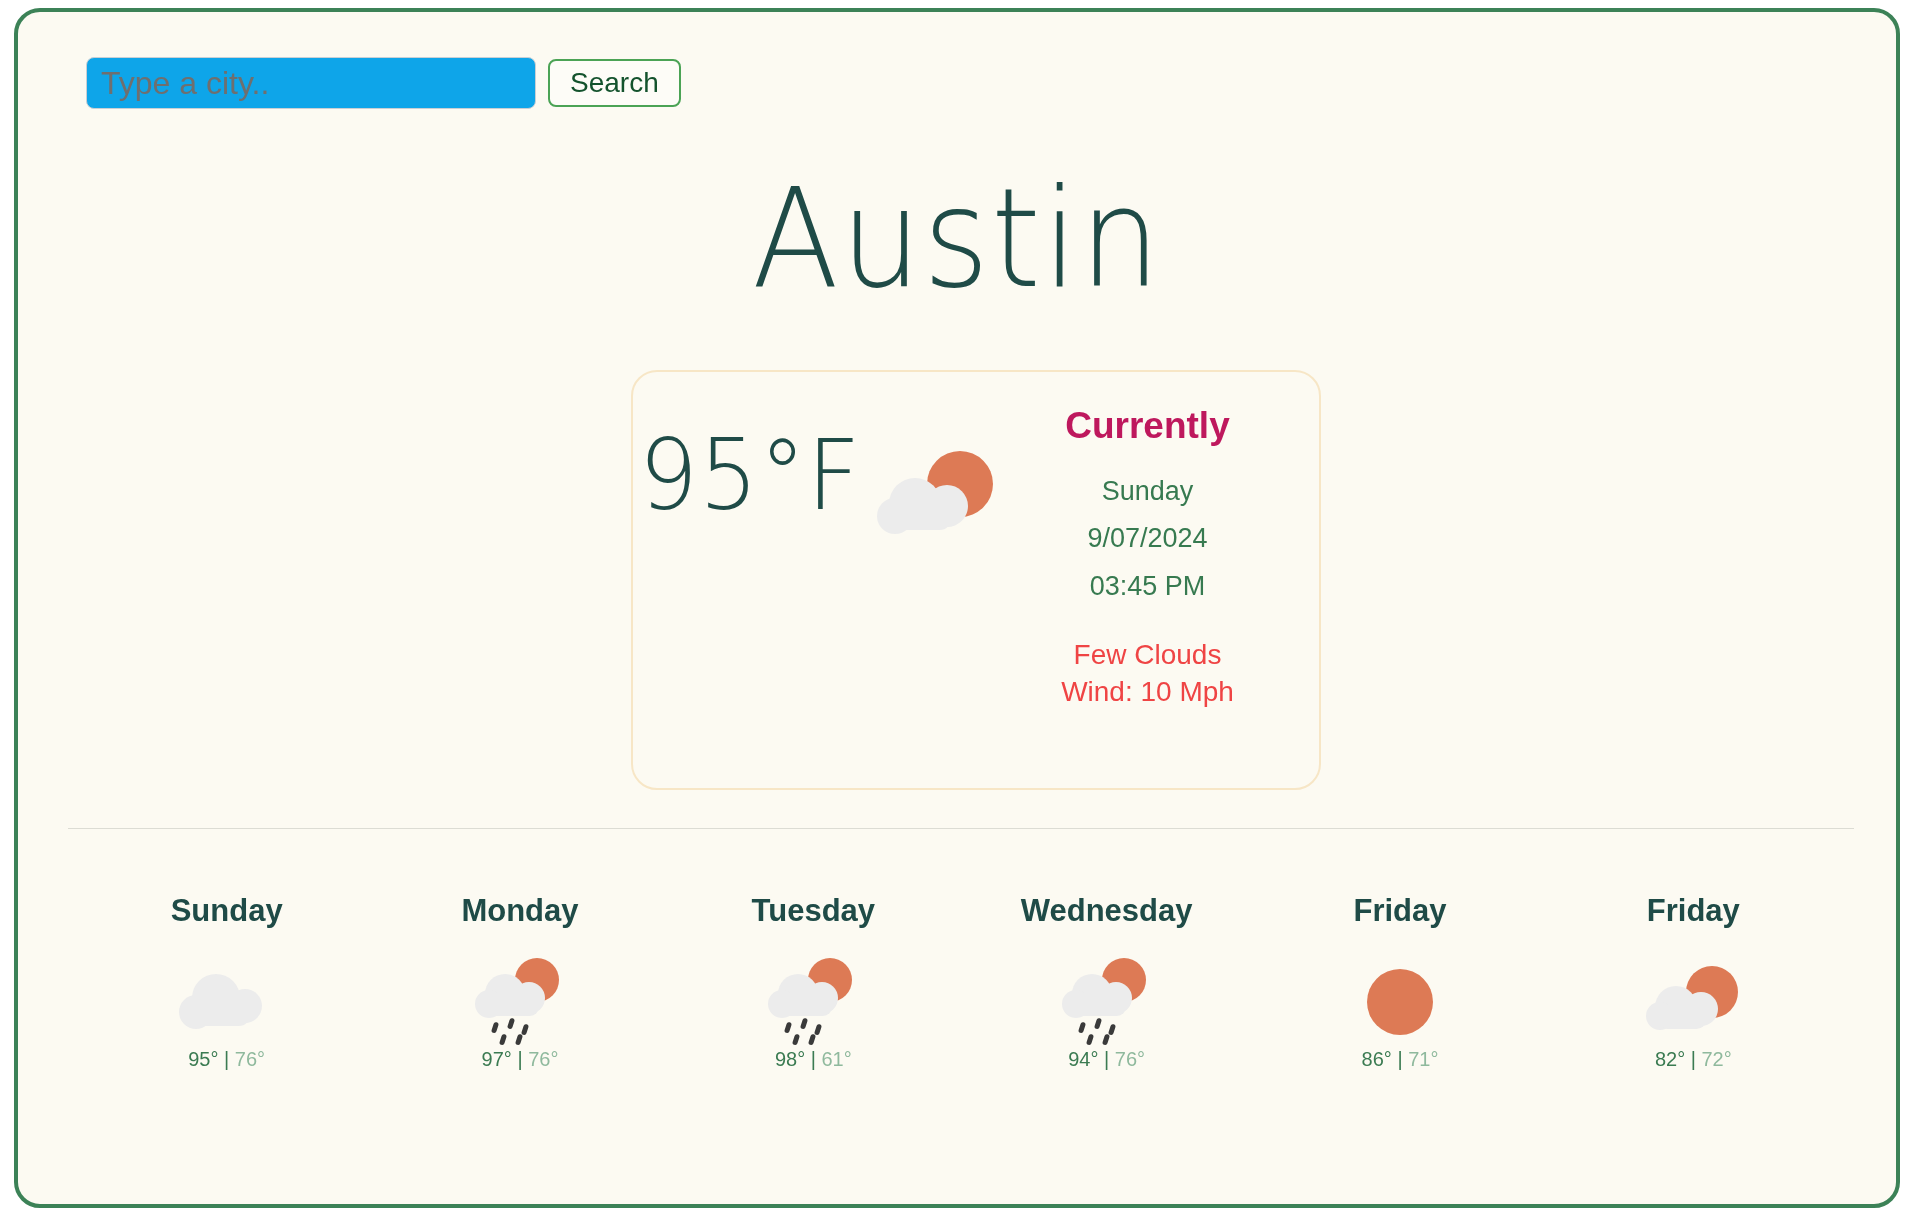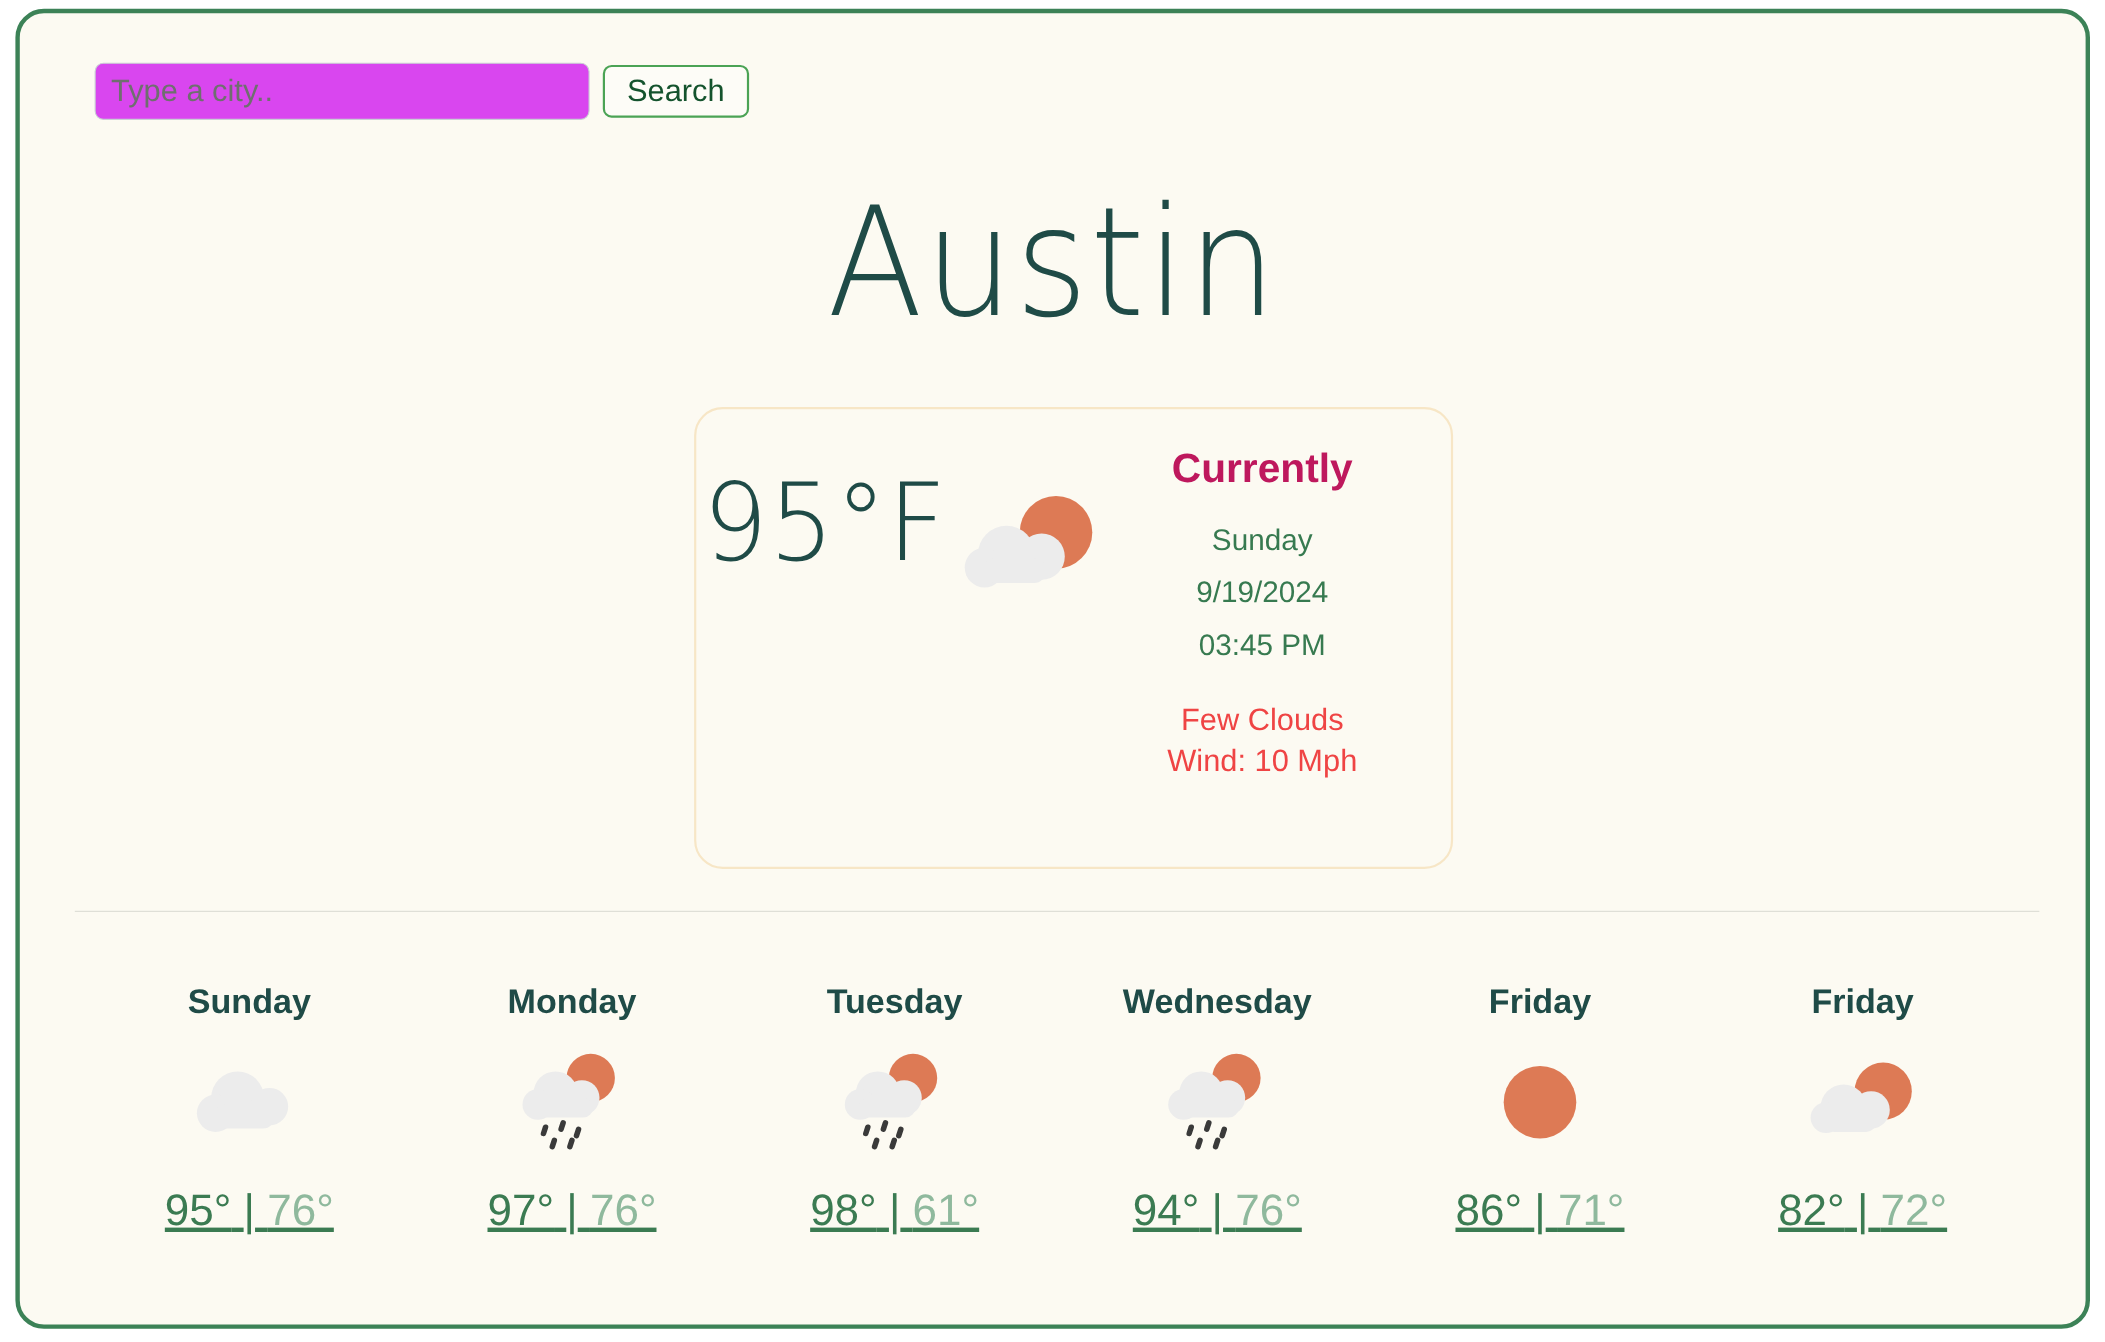--- a/index.html
+++ b/index.html
@@ -30,24 +30,24 @@
     top: 45px;
     display: flex;
     align-items: center;
     gap: 12px;
   }
   .search-input {
     width: 450px;
     height: 52px;
     border: 1.5px solid #c9cfd4;
     border-radius: 8px;
-    background: #d946ef;
+    background: #0ea5e9;
     padding: 0 14px;
     font-family: "Liberation Sans", sans-serif;
-    font-size: 28px;
+    font-size: 32px;
     color: #3c3c3c;
     outline: none;
   }
   .search-input::placeholder { color: #6f6f6f; }
   .search-button {
     height: 48px;
     padding: 0 20px;
     background: #fdfcf7;
     border: 2px solid #4ba355;
     border-radius: 8px;
@@ -160,26 +160,24 @@
     line-height: 1.2;
   }
   .day-icon {
     margin-top: 28px;
     height: 90px;
     display: flex;
     align-items: center;
     justify-content: center;
   }
   .day-temps {
-    margin-top: 30px;
-    font-size: 40px;
+    font-size: 20px;
     color: #3b7b52;
     line-height: 1.2;
     white-space: nowrap;
-    text-decoration: underline;
   }
   .temp-low { color: #8fb99d; }
   .temp-sep { color: #3b7b52; }
 </style>
 </head>
 <body>
 
 <div id="app">
 
   <div class="search-row">
@@ -200,21 +198,21 @@
             <circle cx="80" cy="60" r="21"></circle>
             <circle cx="28" cy="70" r="18"></circle>
             <rect x="26" y="62" width="58" height="22" rx="11"></rect>
           </g>
         </svg>
       </div>
     </div>
     <div class="card-right">
       <div class="currently-label">Currently</div>
       <div class="detail-line first">Sunday</div>
-      <div class="detail-line">9/19/2024</div>
+      <div class="detail-line">9/07/2024</div>
       <div class="detail-line">03:45 PM</div>
       <div class="cond-line first">Few Clouds</div>
       <div class="cond-line">Wind: 10 Mph</div>
     </div>
   </div>
 
   <div class="divider"></div>
 
   <div class="forecast">
 

